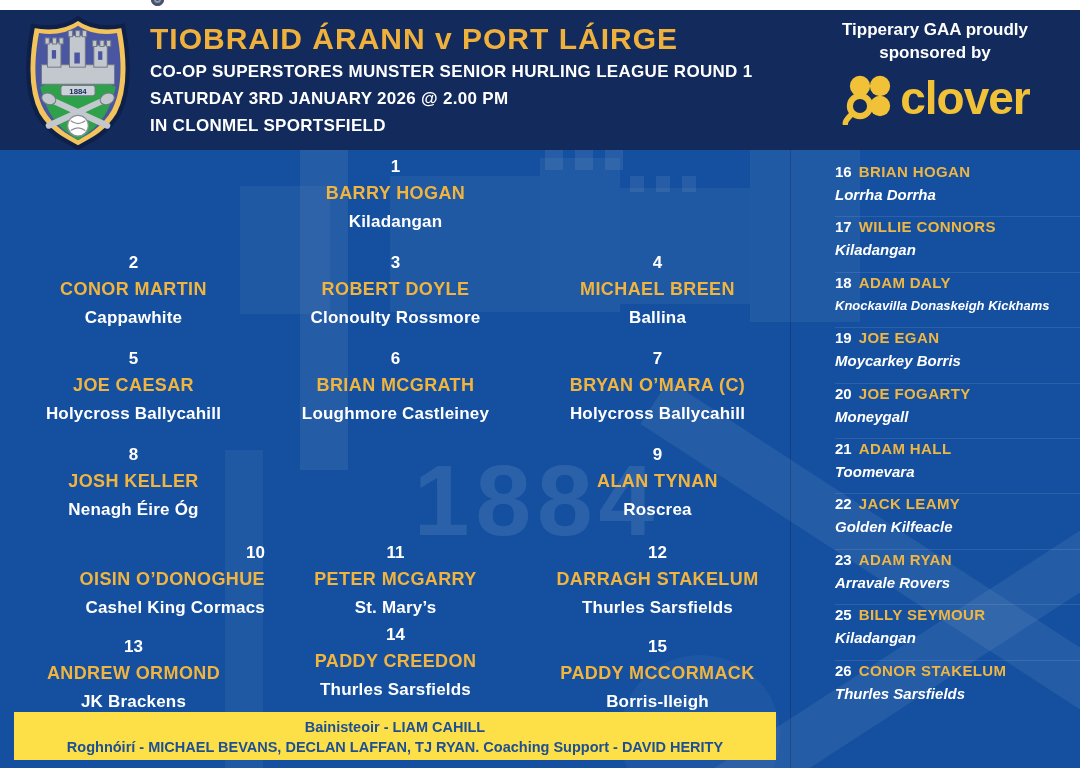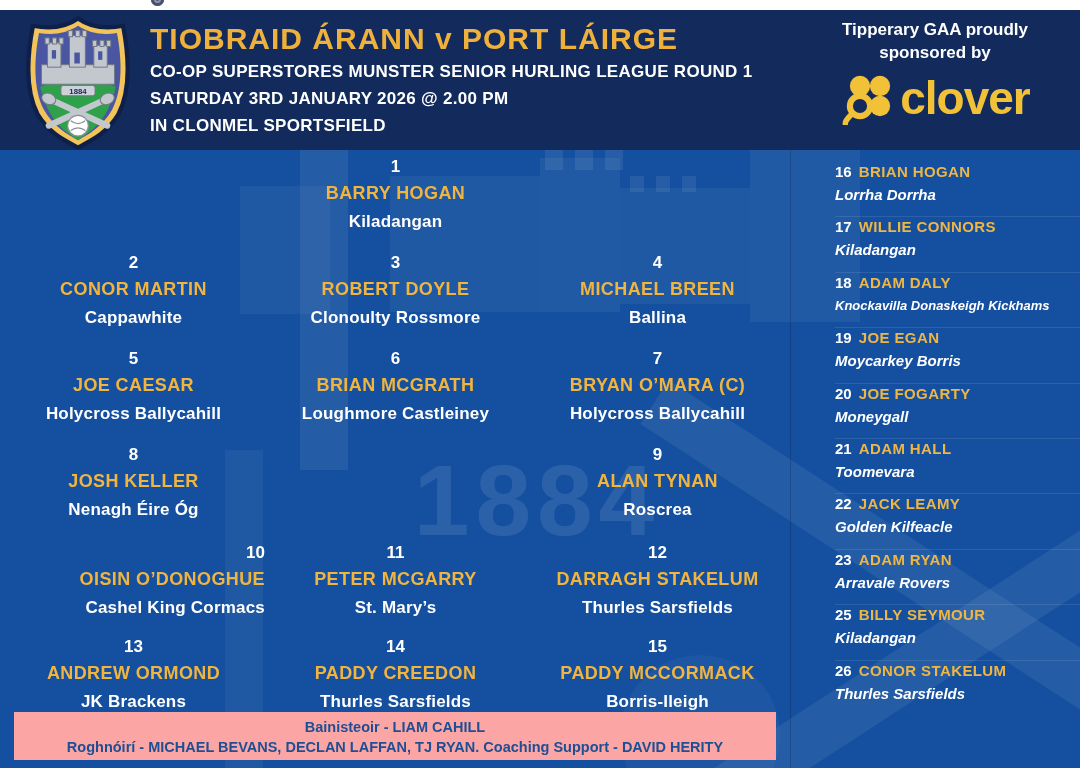--- a/index.html
+++ b/index.html
@@ -37,21 +37,21 @@
   .subs{position:absolute;left:790px;top:0;width:340px;height:618px;box-sizing:border-box;
     padding:12px 0 0 45px;z-index:2;}
   .sub-item{height:55.4px;box-sizing:border-box;border-bottom:1px solid rgba(255,255,255,.10);margin-right:20px;}
   .sub-item:last-child{border-bottom:none;}
   .sub-line{font-size:15px;font-weight:bold;line-height:20px;white-space:nowrap;}
   .sub-num{color:#ffffff;margin-right:7px;}
   .sub-name{color:#eeb644;letter-spacing:.4px;}
   .sub-club{color:#ffffff;font-size:15px;font-weight:bold;line-height:19px;margin-top:3px;white-space:nowrap;font-style:italic;}
   .sub-club.small{font-size:13px;letter-spacing:0;}
   
-  .mgmt{position:absolute;left:14px;top:562px;width:762px;height:48px;background:#fca5a5;z-index:3;
+  .mgmt{position:absolute;left:14px;top:562px;width:762px;height:48px;background:#fde047;z-index:3;
     text-align:center;box-sizing:border-box;padding-top:5px;}
   .mgmt-line{color:#1e4f93;font-size:14.5px;font-weight:bold;line-height:20px;white-space:nowrap;}
 </style>
 </head>
 <body>
 
 <div class="canvas">
 
   <div class="top-strip">
     <span class="top-dot"></span>
@@ -208,21 +208,21 @@
         <div class="player" style="top: 390px; left: 526px;">
           <div class="p-num">12</div>
           <div class="p-name">DARRAGH STAKELUM</div>
           <div class="p-club">Thurles Sarsfields</div>
         </div>
         <div class="player" style="top: 484px; left: 2px;">
           <div class="p-num">13</div>
           <div class="p-name">ANDREW ORMOND</div>
           <div class="p-club">JK Brackens</div>
         </div>
-        <div class="player" style="top: 484px; left: 264px;">
+        <div class="player" style="top: 472px; left: 264px;">
           <div class="p-num">14</div>
           <div class="p-name">PADDY CREEDON</div>
           <div class="p-club">Thurles Sarsfields</div>
         </div>
         <div class="player" style="top: 484px; left: 526px;">
           <div class="p-num">15</div>
           <div class="p-name">PADDY MCCORMACK</div>
           <div class="p-club">Borris-Ileigh</div>
         </div>
       </div>

